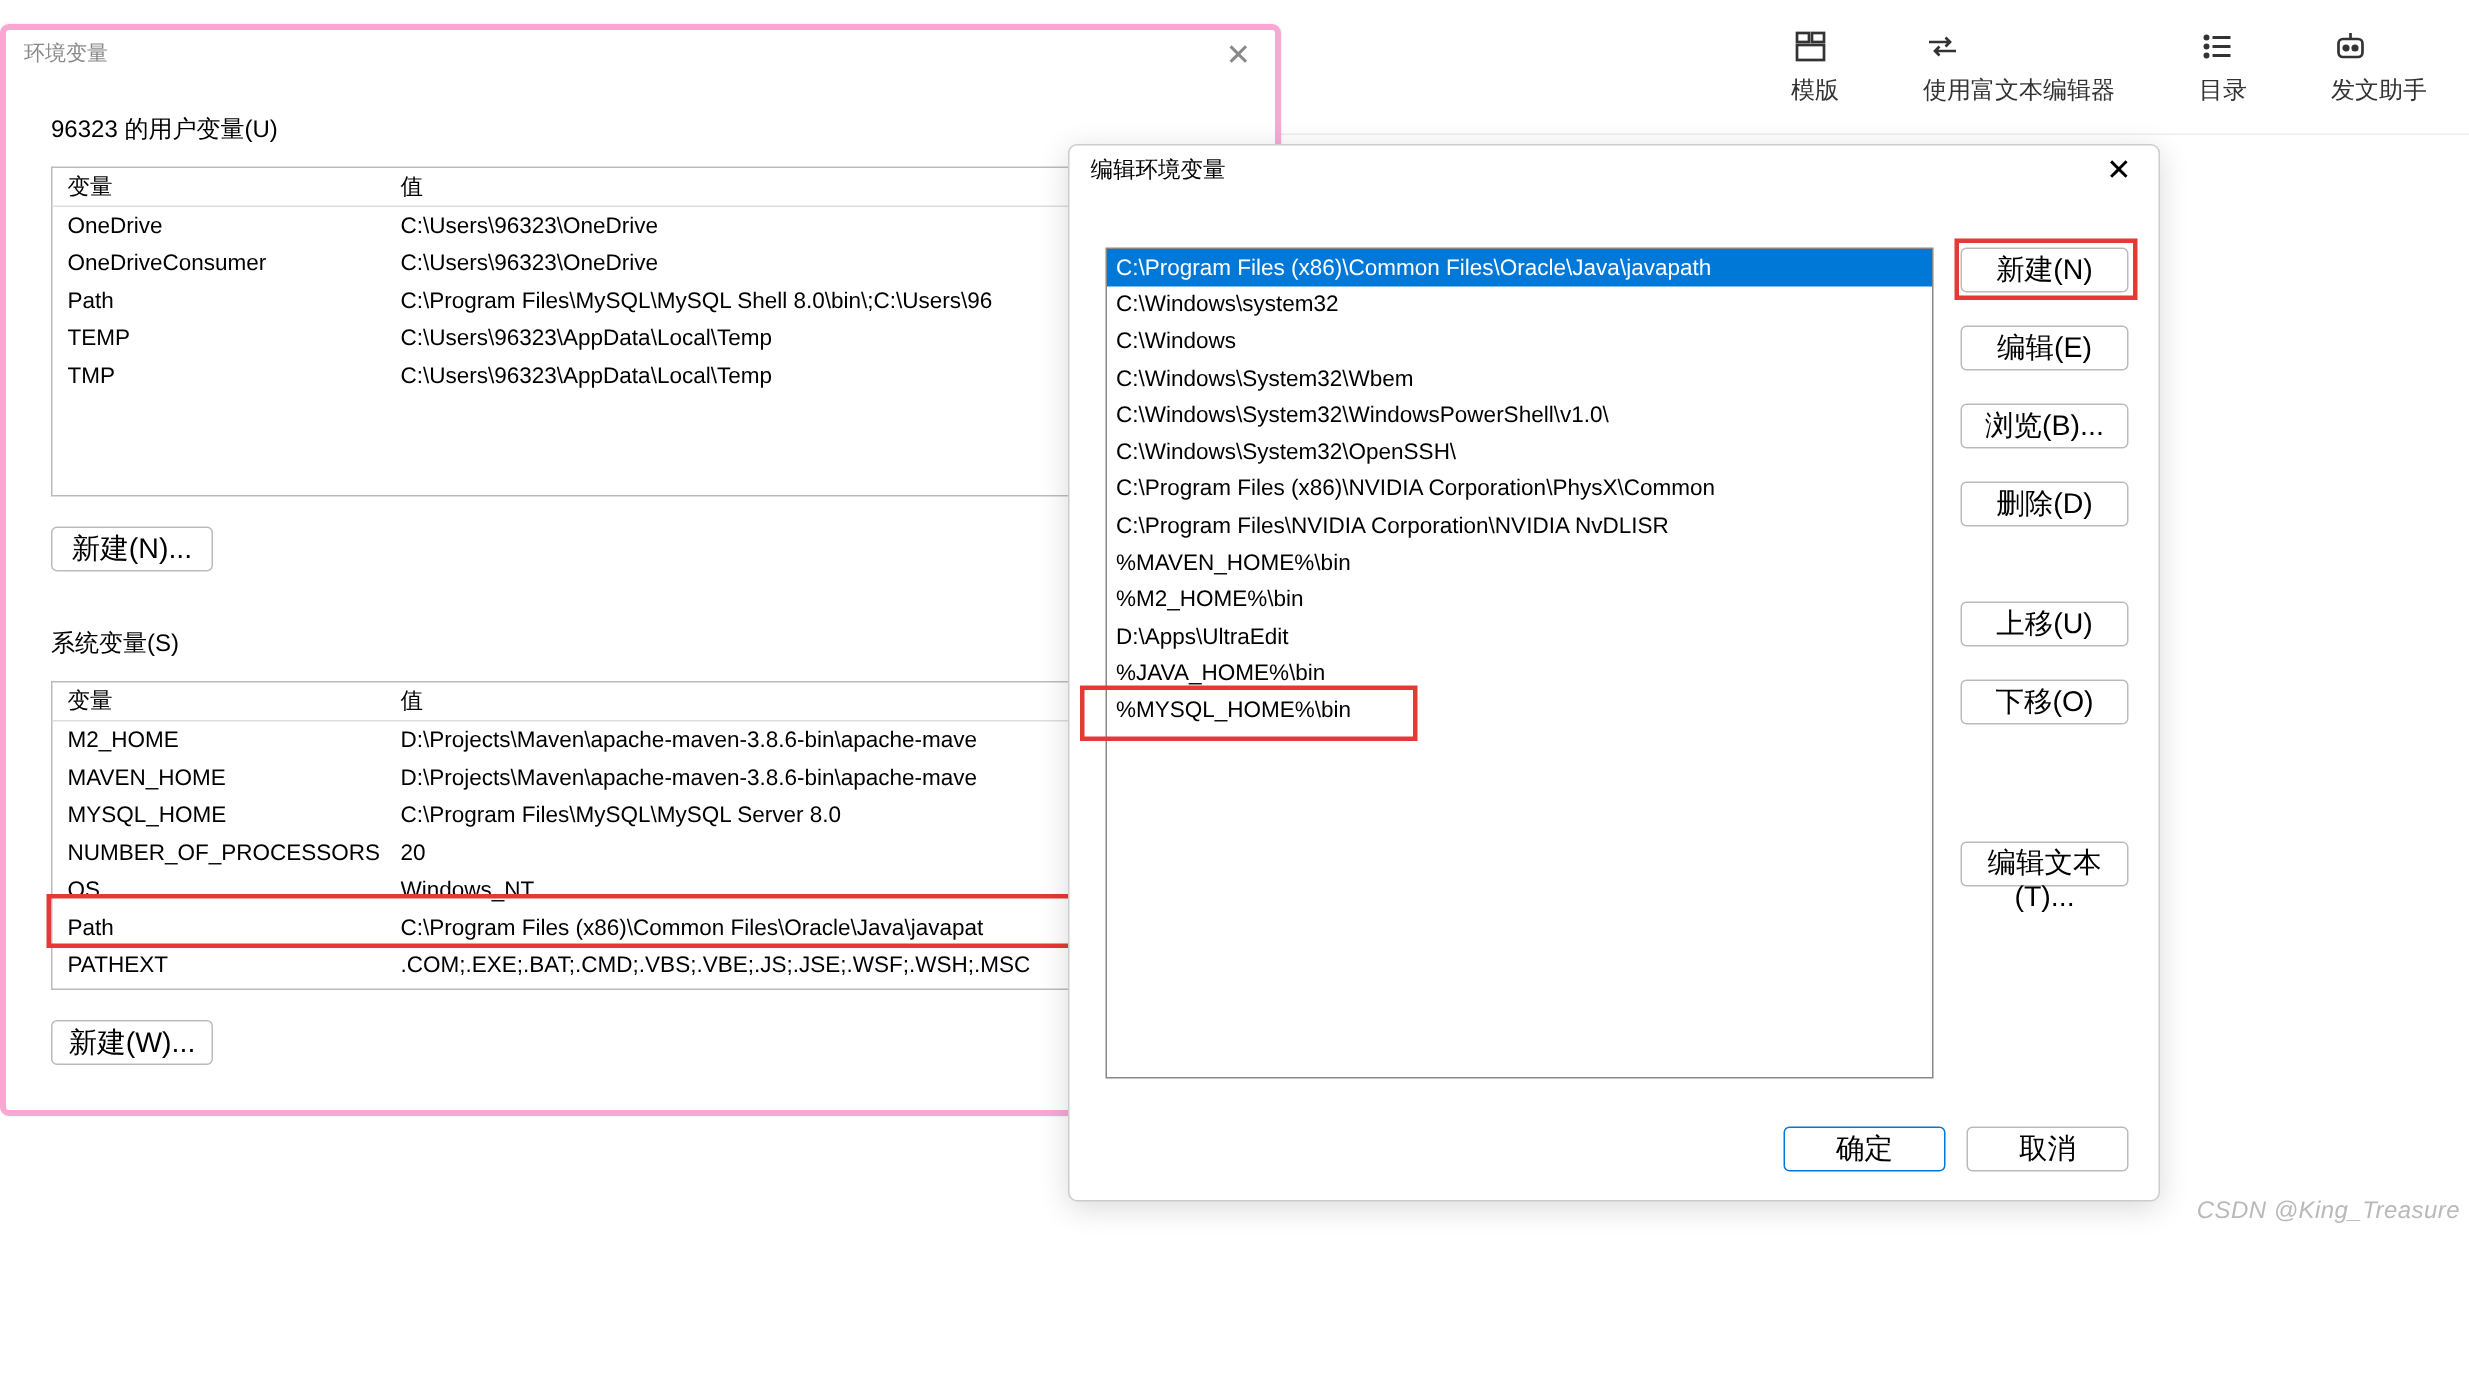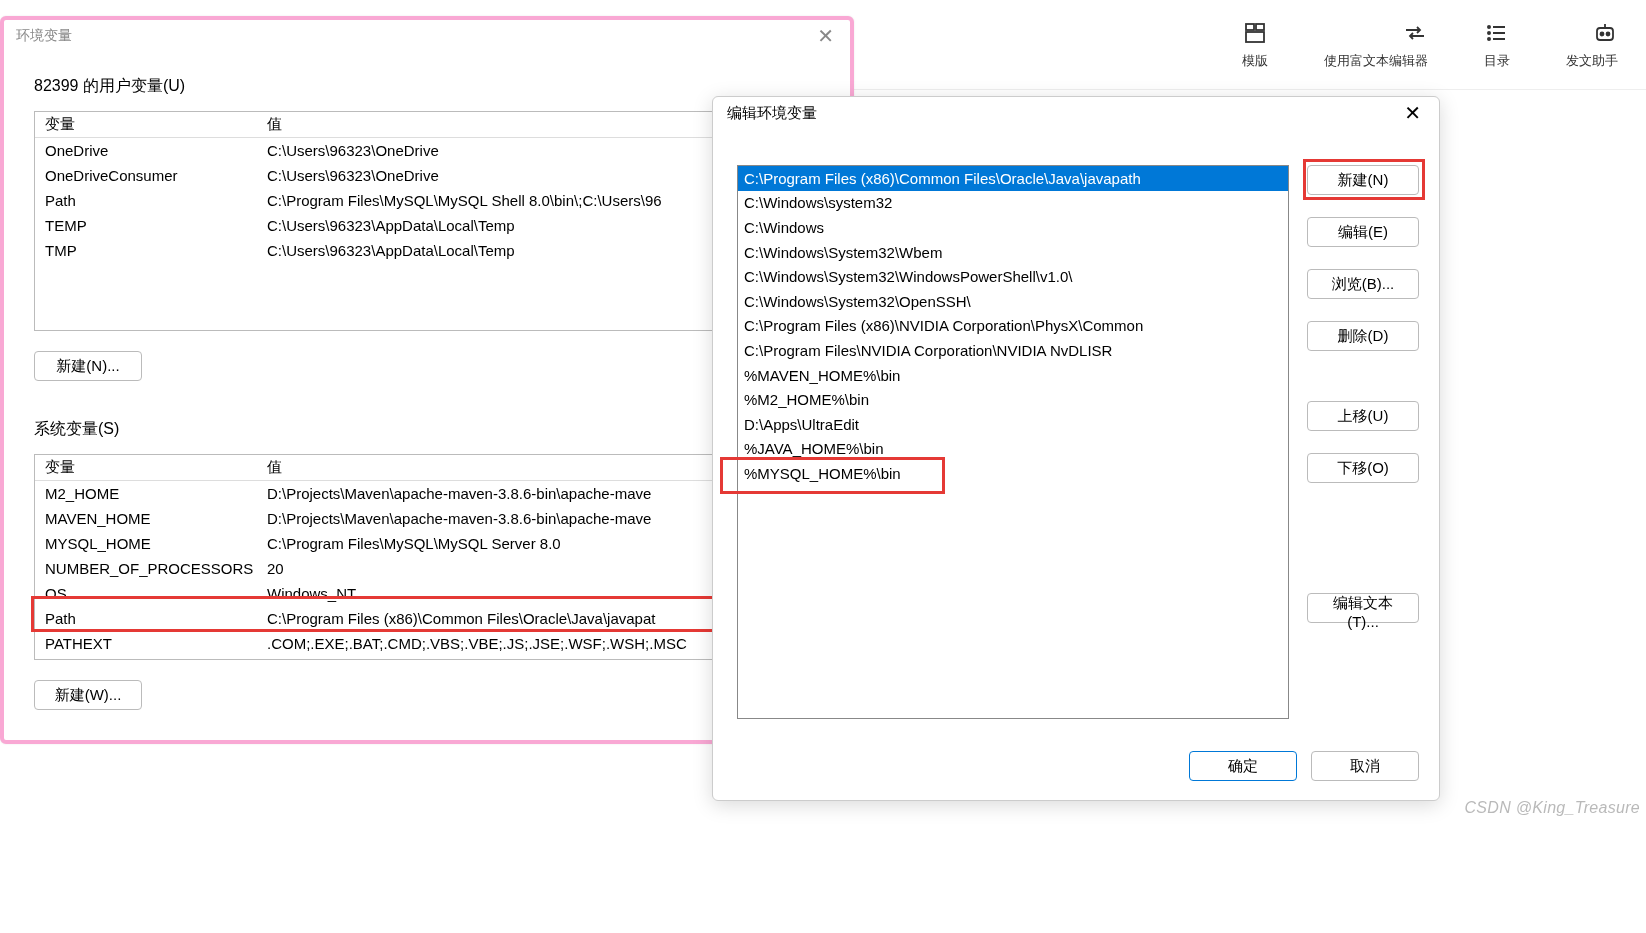--- a/index.html
+++ b/index.html
@@ -29,21 +29,21 @@
     .vars-header .col-var { width: 232px; padding-left: 10px; font-size: 15px; }
     .vars-header .col-val { flex: 1; font-size: 15px; }
     .vars-rows { }
     .var-row { display: flex; height: 25px; align-items: center; font-size: 15px; }
     .var-row .col-var { width: 232px; padding-left: 10px; white-space: nowrap; overflow: hidden; }
     .var-row .col-val { flex: 1; white-space: nowrap; overflow: hidden; }
     
     .btn-row { display: flex; justify-content: space-between; gap: 14px; margin-top: 20px; }
     .btn {
       min-width: 108px; height: 30px; border: 1px solid #bbb; background: #fff;
-      border-radius: 4px; font-size: 15px; cursor: pointer; padding: 0 10px;
+      border-radius: 4px; font-size: 19px; cursor: pointer; padding: 0 10px;
     }
     
     .sys-section { margin-top: 38px; }
     .sys-vars-table {
       border: 1px solid #bbb; height: 206px; overflow: hidden; position: relative;
     }
     
     .highlight-row-path {
       position: absolute; border: 3px solid #e53935;
       left: 31px; top: 596px; width: 688px; height: 36px; pointer-events: none;
@@ -75,32 +75,32 @@
       position: absolute; border: 3px solid #e53935;
       left: 1303px; top: 159px; width: 122px; height: 41px; pointer-events: none; z-index: 10;
     }
     .highlight-mysql-row {
       position: absolute; border: 3px solid #e53935;
       left: 720px; top: 457px; width: 225px; height: 37px; pointer-events: none; z-index: 10;
     }
     
     .edit-buttons { display: flex; flex-direction: column; gap: 22px; width: 112px; }
     .edit-buttons .gap-big { margin-top: 28px; }
-    .edit-buttons .gap-huge { margin-top: 88px; }
+    .edit-buttons .gap-huge { margin-top: 56px; }
     
     .edit-bottom { display: flex; justify-content: flex-end; gap: 14px; padding: 12px 20px 16px 0; }
     .btn-primary { border: 1.5px solid #0078d7; }
     
     
     .bg-toolbar {
       position: absolute; top: 0; left: 854px; right: 0; height: 90px;
       display: flex; align-items: center; justify-content: flex-end; gap: 56px;
       padding-right: 28px; background: #fff; border-bottom: 1px solid #eee;
     }
-    .tb-item { display: flex; flex-direction: column; align-items: flex-end; gap: 6px; color: #333; font-size: 13px; }
+    .tb-item { display: flex; flex-direction: column; align-items: flex-start; gap: 6px; color: #333; font-size: 16px; }
     .tb-icon { width: 26px; height: 26px; display: flex; align-items: center; justify-content: center; font-size: 22px; }
     
     .watermark {
       position: absolute; right: 6px; bottom: 116px; color: rgba(128,128,128,0.55);
       font-size: 16px; font-style: italic; letter-spacing: 0.3px;
     }
     
     .bg-right-strip {
       position: absolute; left: 1440px; top: 90px; width: 206px; bottom: 0;
     }
@@ -155,21 +155,21 @@
 </div>
 
 <div class="bg-right-strip"></div>
 
 <div class="env-dialog">
   <div class="dialog-title-bar">
     <span>环境变量</span>
     <span class="close-x">✕</span>
   </div>
   <div class="env-body">
-    <div class="section-label">82399 的用户变量(U)</div>
+    <div class="section-label">96323 的用户变量(U)</div>
     <div class="vars-table">
       <div class="vars-header">
         <div class="col-var">变量</div>
         <div class="col-val">值</div>
       </div>
       <div class="vars-rows">
         <div class="var-row">
             <div class="col-var">OneDrive</div>
             <div class="col-val">C:\Users\96323\OneDrive</div>
           </div>

